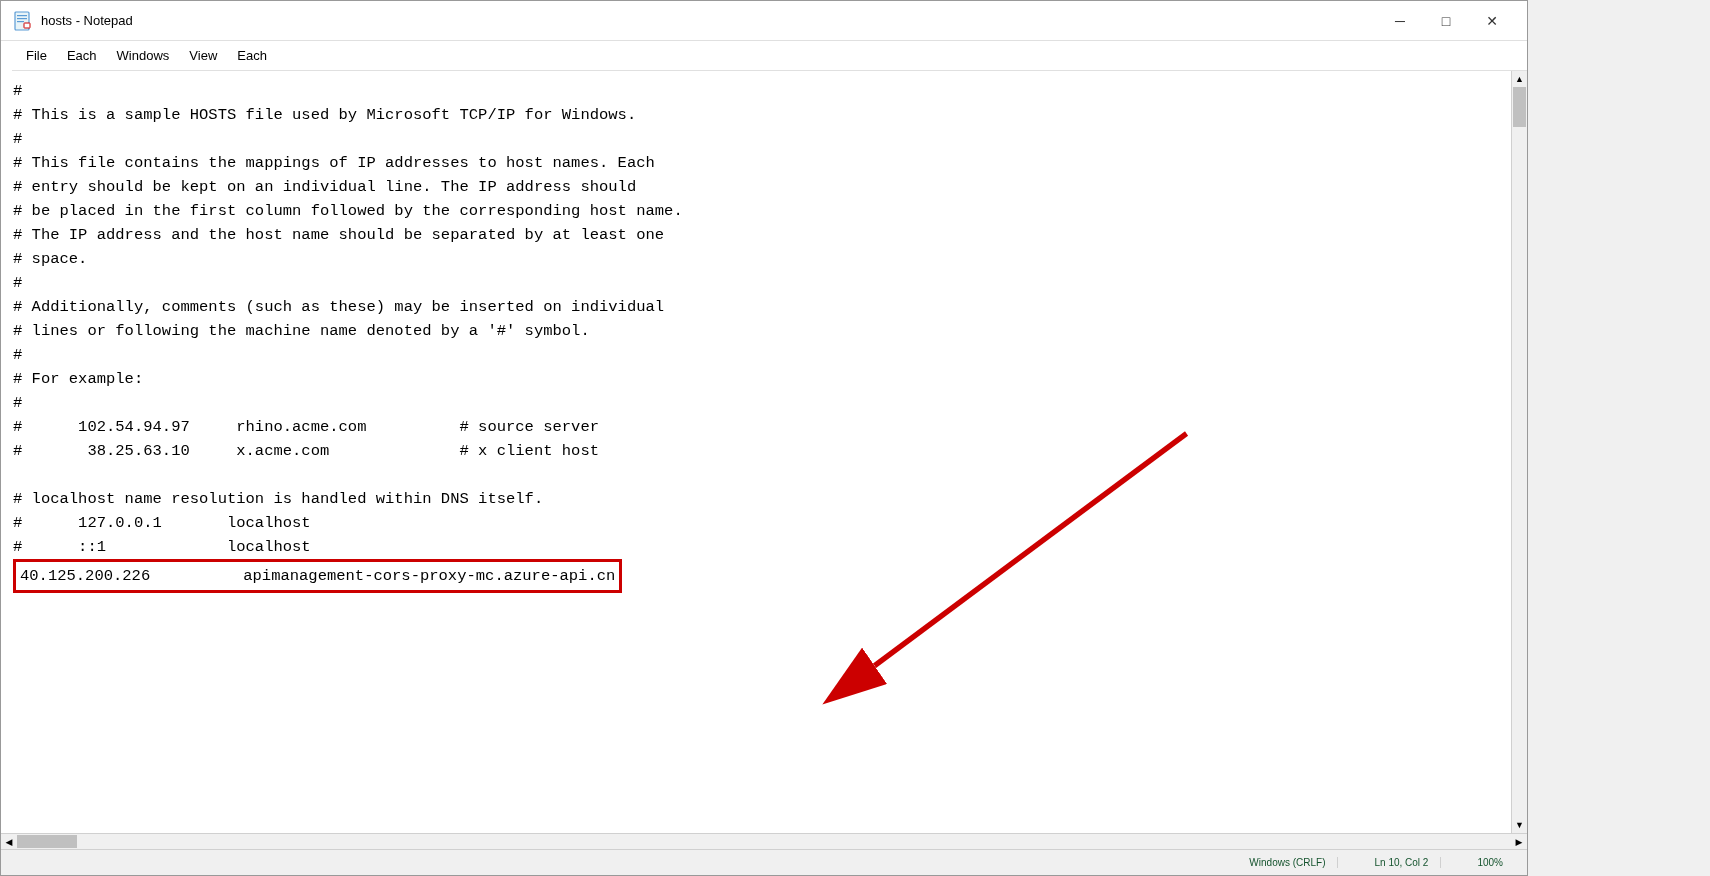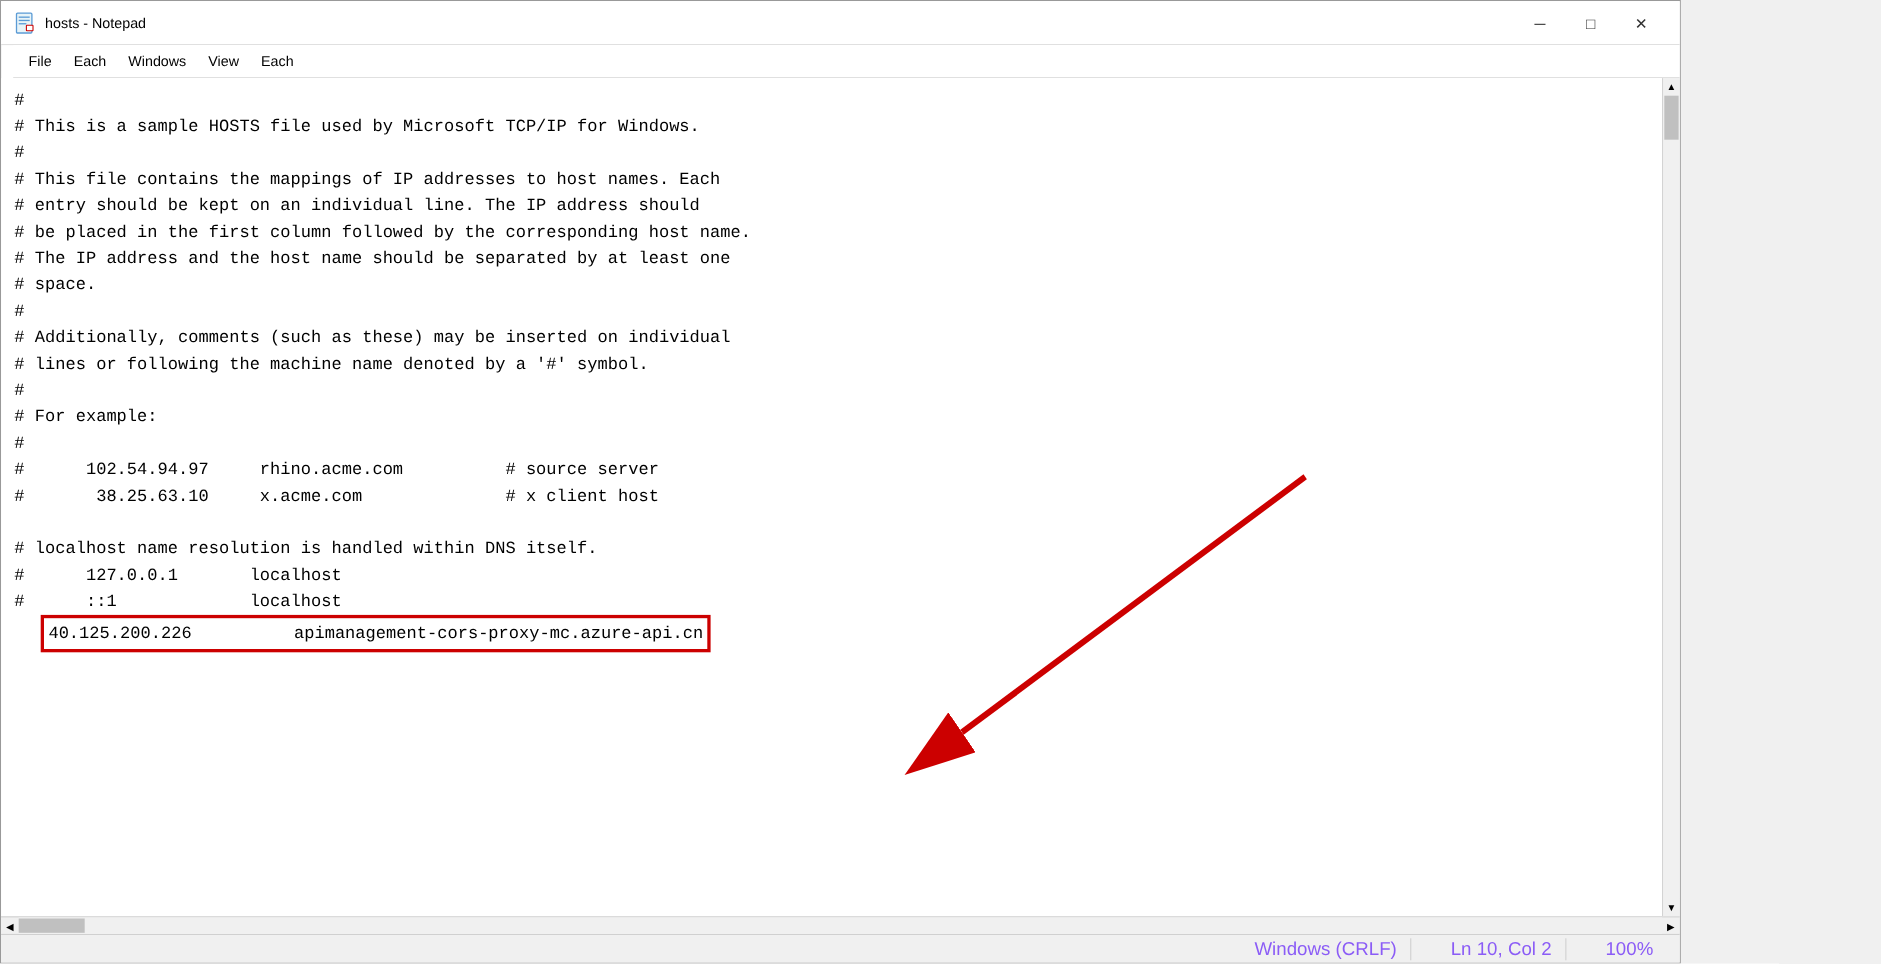--- a/index.html
+++ b/index.html
@@ -105,21 +105,20 @@
       outline: none;
       background: #fff;
     }
 
     
     .highlight-box {
       display: inline-block;
       border: 3px solid #cc0000;
       background: #fff;
       padding: 2px 4px;
-      margin-left: 24px;
     }
 
     
     .scrollbar-v {
       width: 16px;
       background: #f0f0f0;
       border-left: 1px solid #d0d0d0;
       display: flex;
       flex-direction: column;
       align-items: center;
@@ -190,22 +189,22 @@
       background: #f0f0f0;
       border-top: 1px solid #d0d0d0;
       display: flex;
       align-items: center;
       padding: 0 12px;
       flex-shrink: 0;
       justify-content: flex-end;
       gap: 24px;
     }
     .statusbar-item {
-      font-size: 17px;
-      color: #8b5cf6;
+      font-size: 10px;
+      color: #14532d;
       padding: 0 12px;
       border-right: 1px solid #d0d0d0;
     }
     .statusbar-item:last-child {
       border-right: none;
       text-align: right;
     }
 
     
     .arrow-annotation {

